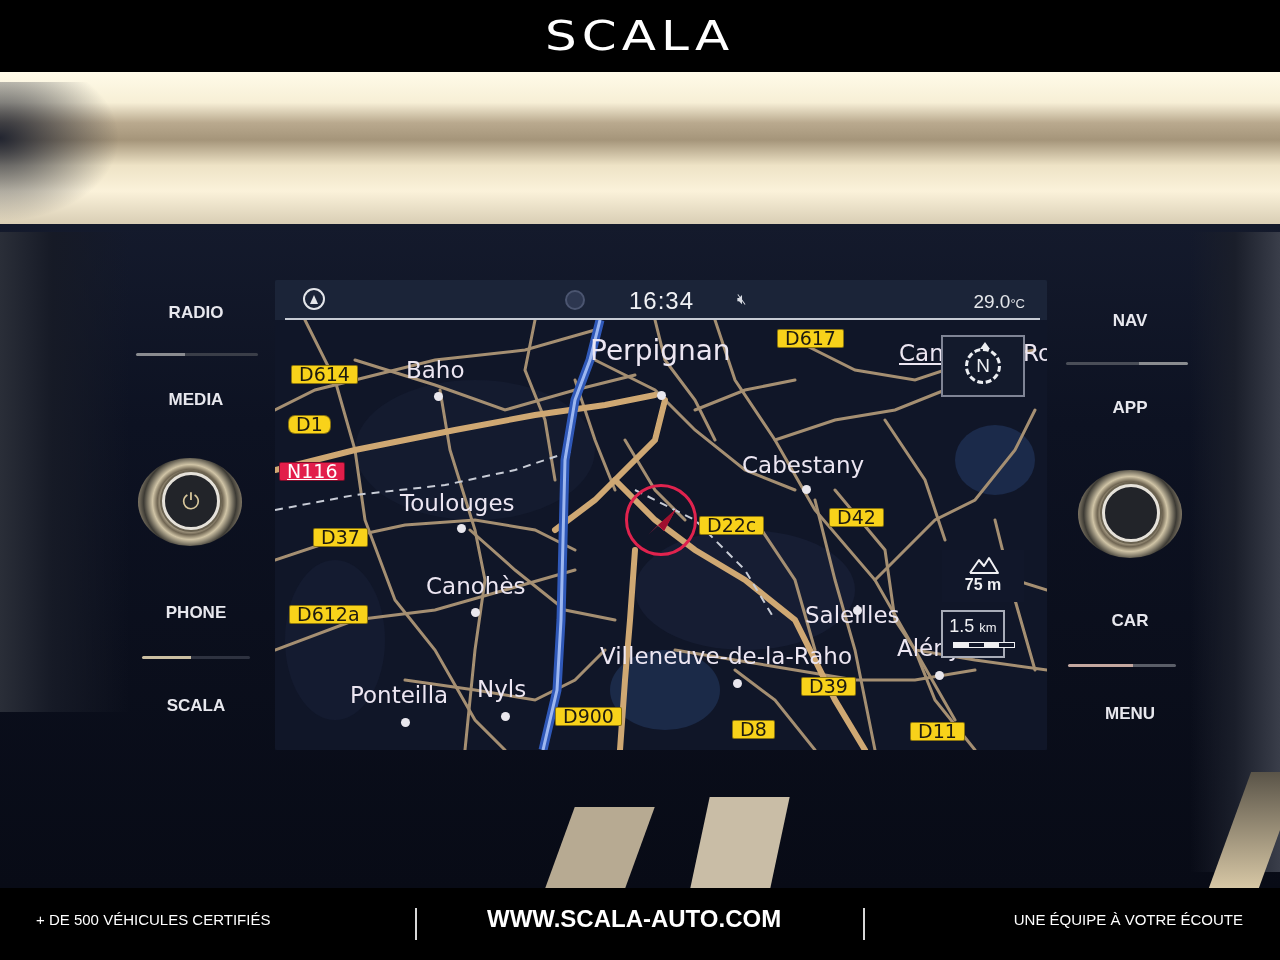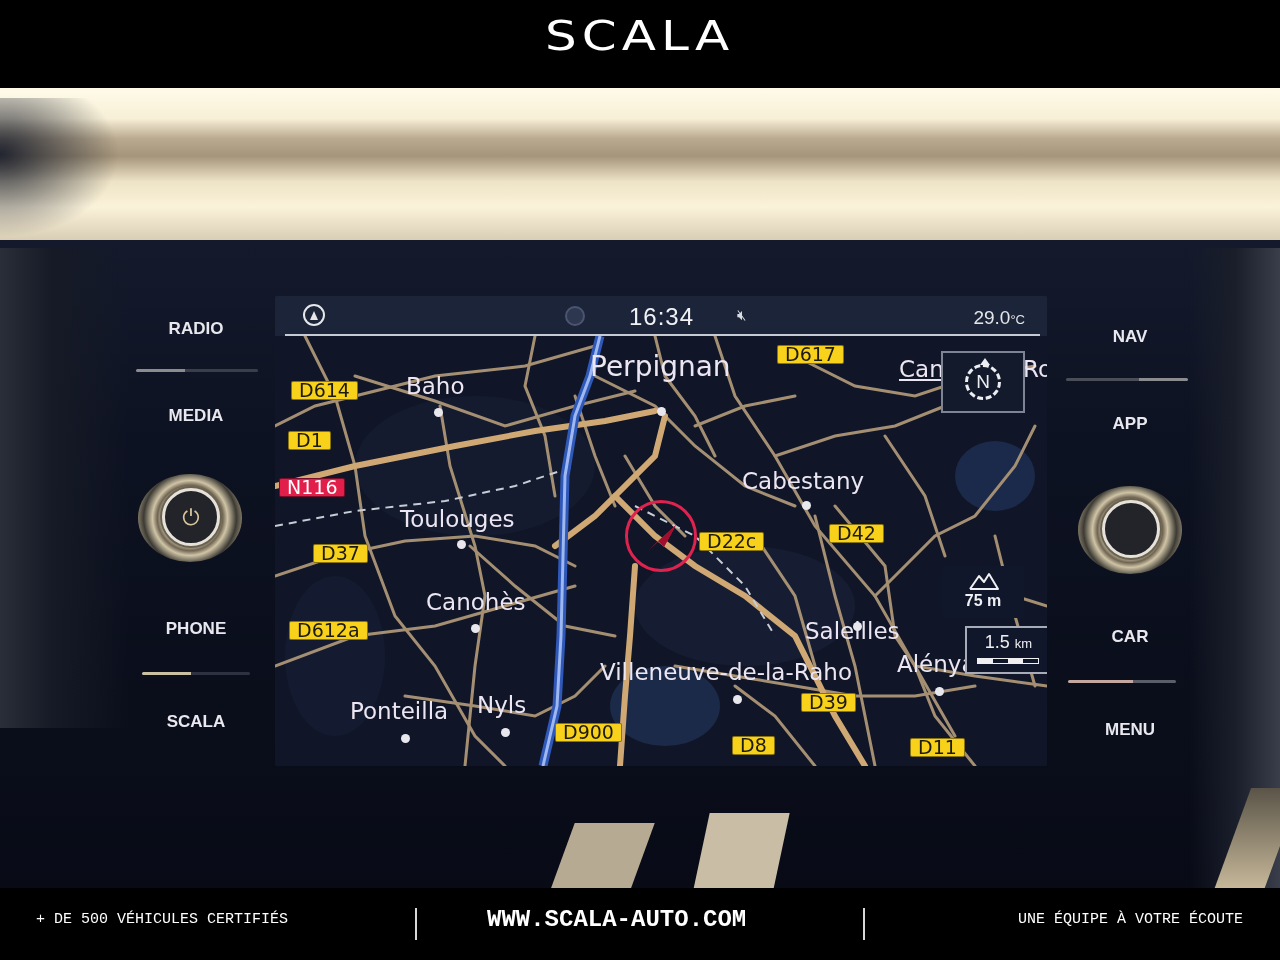--- a/index.html
+++ b/index.html
@@ -4,21 +4,21 @@
 <style>
   * { box-sizing: border-box; margin: 0; padding: 0; }
   html, body { width: 1280px; height: 960px; overflow: hidden; background: #000; }
   body { position: relative; font-family: "DejaVu Sans", sans-serif; }
 
   
   .top-banner { position: absolute; left: 0; top: 0; width: 1280px; height: 72px; background: #000; display: flex; align-items: center; justify-content: center; }
   .brand { color: #fff; font-family: "DejaVu Sans", sans-serif; font-size: 40px; letter-spacing: 4px; font-weight: normal; transform: scaleX(1.25); transform-origin: center; }
 
   
-  .photo { position: absolute; left: 0; top: 88px; width: 1280px; height: 816px; overflow: hidden;
+  .photo { position: absolute; left: 0; top: 72px; width: 1280px; height: 816px; overflow: hidden;
     background: #0369a1; }
   .dash-top { position: absolute; left: 0; top: 0; width: 1280px; height: 170px;
     background: linear-gradient(180deg, #fffbe9 0%, #f7efd6 18%, #b9a98e 30%, #a5957a 40%, #eee3c6 55%, #fbf2da 70%, #d8cdb4 90%, #3a3c48 100%); }
   .dash-shadow-left { position: absolute; left: 0; top: 10px; width: 120px; height: 140px;
     background: radial-gradient(ellipse at 0% 40%, rgba(20,25,40,0.9) 0%, rgba(20,25,40,0) 70%); }
   .bezel { position: absolute; left: 0; top: 152px; width: 1280px; height: 664px;
     background: linear-gradient(180deg, #141a2c 0%, #0d1222 30%, #080b16 100%); }
   .bezel-left-edge { position: absolute; left: 0; top: 160px; width: 130px; height: 480px;
     background: linear-gradient(90deg, #2a2e38 0%, #161a26 40%, rgba(10,14,24,0) 100%); }
   .bezel-right-edge { position: absolute; right: 0; top: 160px; width: 90px; height: 640px;
@@ -63,31 +63,31 @@
   .road-label.red { background: #e21e4a; color: #fff; box-shadow: 0 0 0 1px #7a0e2a; }
 
   .compass-button { position: absolute; left: 666px; top: 15px; width: 84px; height: 62px; background: #131a2c; border: 2px solid #7f8495; display: flex; align-items: center; justify-content: center; }
   .compass-ring { width: 36px; height: 36px; border: 3px dashed #eceef2; border-radius: 50%; display: flex; align-items: center; justify-content: center; color: #eceef2; font-family: "Liberation Sans", sans-serif; font-size: 19px; position: relative; }
   .compass-ring::before { content: ""; position: absolute; top: -9px; left: 12px; border-left: 5px solid transparent; border-right: 5px solid transparent; border-bottom: 7px solid #eceef2; }
 
   .altitude-box { position: absolute; left: 667px; top: 230px; width: 82px; height: 52px; background: #11172a; }
   .mountain-icon { position: absolute; left: 27px; top: 6px; }
   .altitude-text { position: absolute; width: 100%; top: 26px; text-align: center; color: #f0f0f3; font-family: "Liberation Sans", sans-serif; font-size: 16px; font-weight: bold; }
 
-  .scale-box { position: absolute; left: 666px; top: 290px; width: 87px; height: 48px; background: #11172a; border: 2px solid #a8acb8; margin-left: 24px; }
+  .scale-box { position: absolute; left: 666px; top: 290px; width: 64px; height: 48px; background: #11172a; border: 2px solid #a8acb8; }
   .scale-text { position: absolute; width: 100%; top: 4px; text-align: center; color: #f0f0f3; font-family: "Liberation Sans", sans-serif; font-size: 18px; }
   .scale-text small { font-size: 13px; }
   .scale-bar { position: absolute; left: 10px; top: 30px; width: 62px; height: 6px; border: 1px solid #f0f0f3; background: linear-gradient(90deg, #f0f0f3 0 25%, #11172a 25% 50%, #f0f0f3 50% 75%, #11172a 75% 100%); }
 
   .position-marker { position: absolute; left: 350px; top: 164px; width: 72px; height: 72px; border: 3px solid #e0234e; border-radius: 50%; }
   .position-arrow { position: absolute; left: 16px; top: 16px; }
 
   
   .bottom-banner { position: absolute; left: 0; top: 888px; width: 1280px; height: 72px; background: #000; }
-  .bb-item { position: absolute; top: 0; height: 62px; display: flex; align-items: center; color: #fff; font-family: Liberation Mono, monospace; }
+  .bb-item { position: absolute; top: 0; height: 62px; display: flex; align-items: center; color: #fff; font-family: Liberation Sans, sans-serif; }
   .bb-left { left: 36px; font-size: 15px; }
   .bb-center { left: 487px; font-size: 24px; font-weight: bold; }
   .bb-right { right: 37px; font-size: 15px; }
   .bb-sep { position: absolute; top: 20px; width: 2px; height: 32px; background: #d8d8d8; }
 </style>
 </head>
 <body>
 
 <div class="top-banner">
   <div class="brand">SCALA</div>
@@ -211,22 +211,22 @@
       <div class="place-dot" style="left:126px; top:398px;"></div>
       <div class="place" style="left:202px; top:356px;">Nyls</div>
       <div class="place-dot" style="left:226px; top:392px;"></div>
       <div class="place" style="left:622px; top:315px;">Alénya</div>
       <div class="place-dot" style="left:660px; top:351px;"></div>
       <div class="place" style="left:624px; top:20px;text-decoration:underline;">Can</div>
       <div class="place" style="left:748px; top:20px;">Ro</div>
 
       <div class="road-label" style="left:503px; top:10px;">D617</div>
       <div class="road-label" style="left:17px; top:46px;">D614</div>
-      <div class="road-label" style="left:14px; top:96px;">D1</div>
-      <div class="road-label red" style="left:5px; top:143px;">N116</div>
+      <div class="road-label" style="left:14px; top:96px;border-radius:6px;">D1</div>
+      <div class="road-label red" style="left:5px; top:143px;text-decoration:underline;">N116</div>
       <div class="road-label" style="left:39px; top:209px;">D37</div>
       <div class="road-label" style="left:425px; top:197px;">D22c</div>
       <div class="road-label" style="left:555px; top:189px;">D42</div>
       <div class="road-label" style="left:15px; top:286px;">D612a</div>
       <div class="road-label" style="left:527px; top:358px;">D39</div>
       <div class="road-label" style="left:281px; top:388px;">D900</div>
       <div class="road-label" style="left:458px; top:401px;">D8</div>
       <div class="road-label" style="left:636px; top:403px;">D11</div>
 
       <div class="position-marker">

